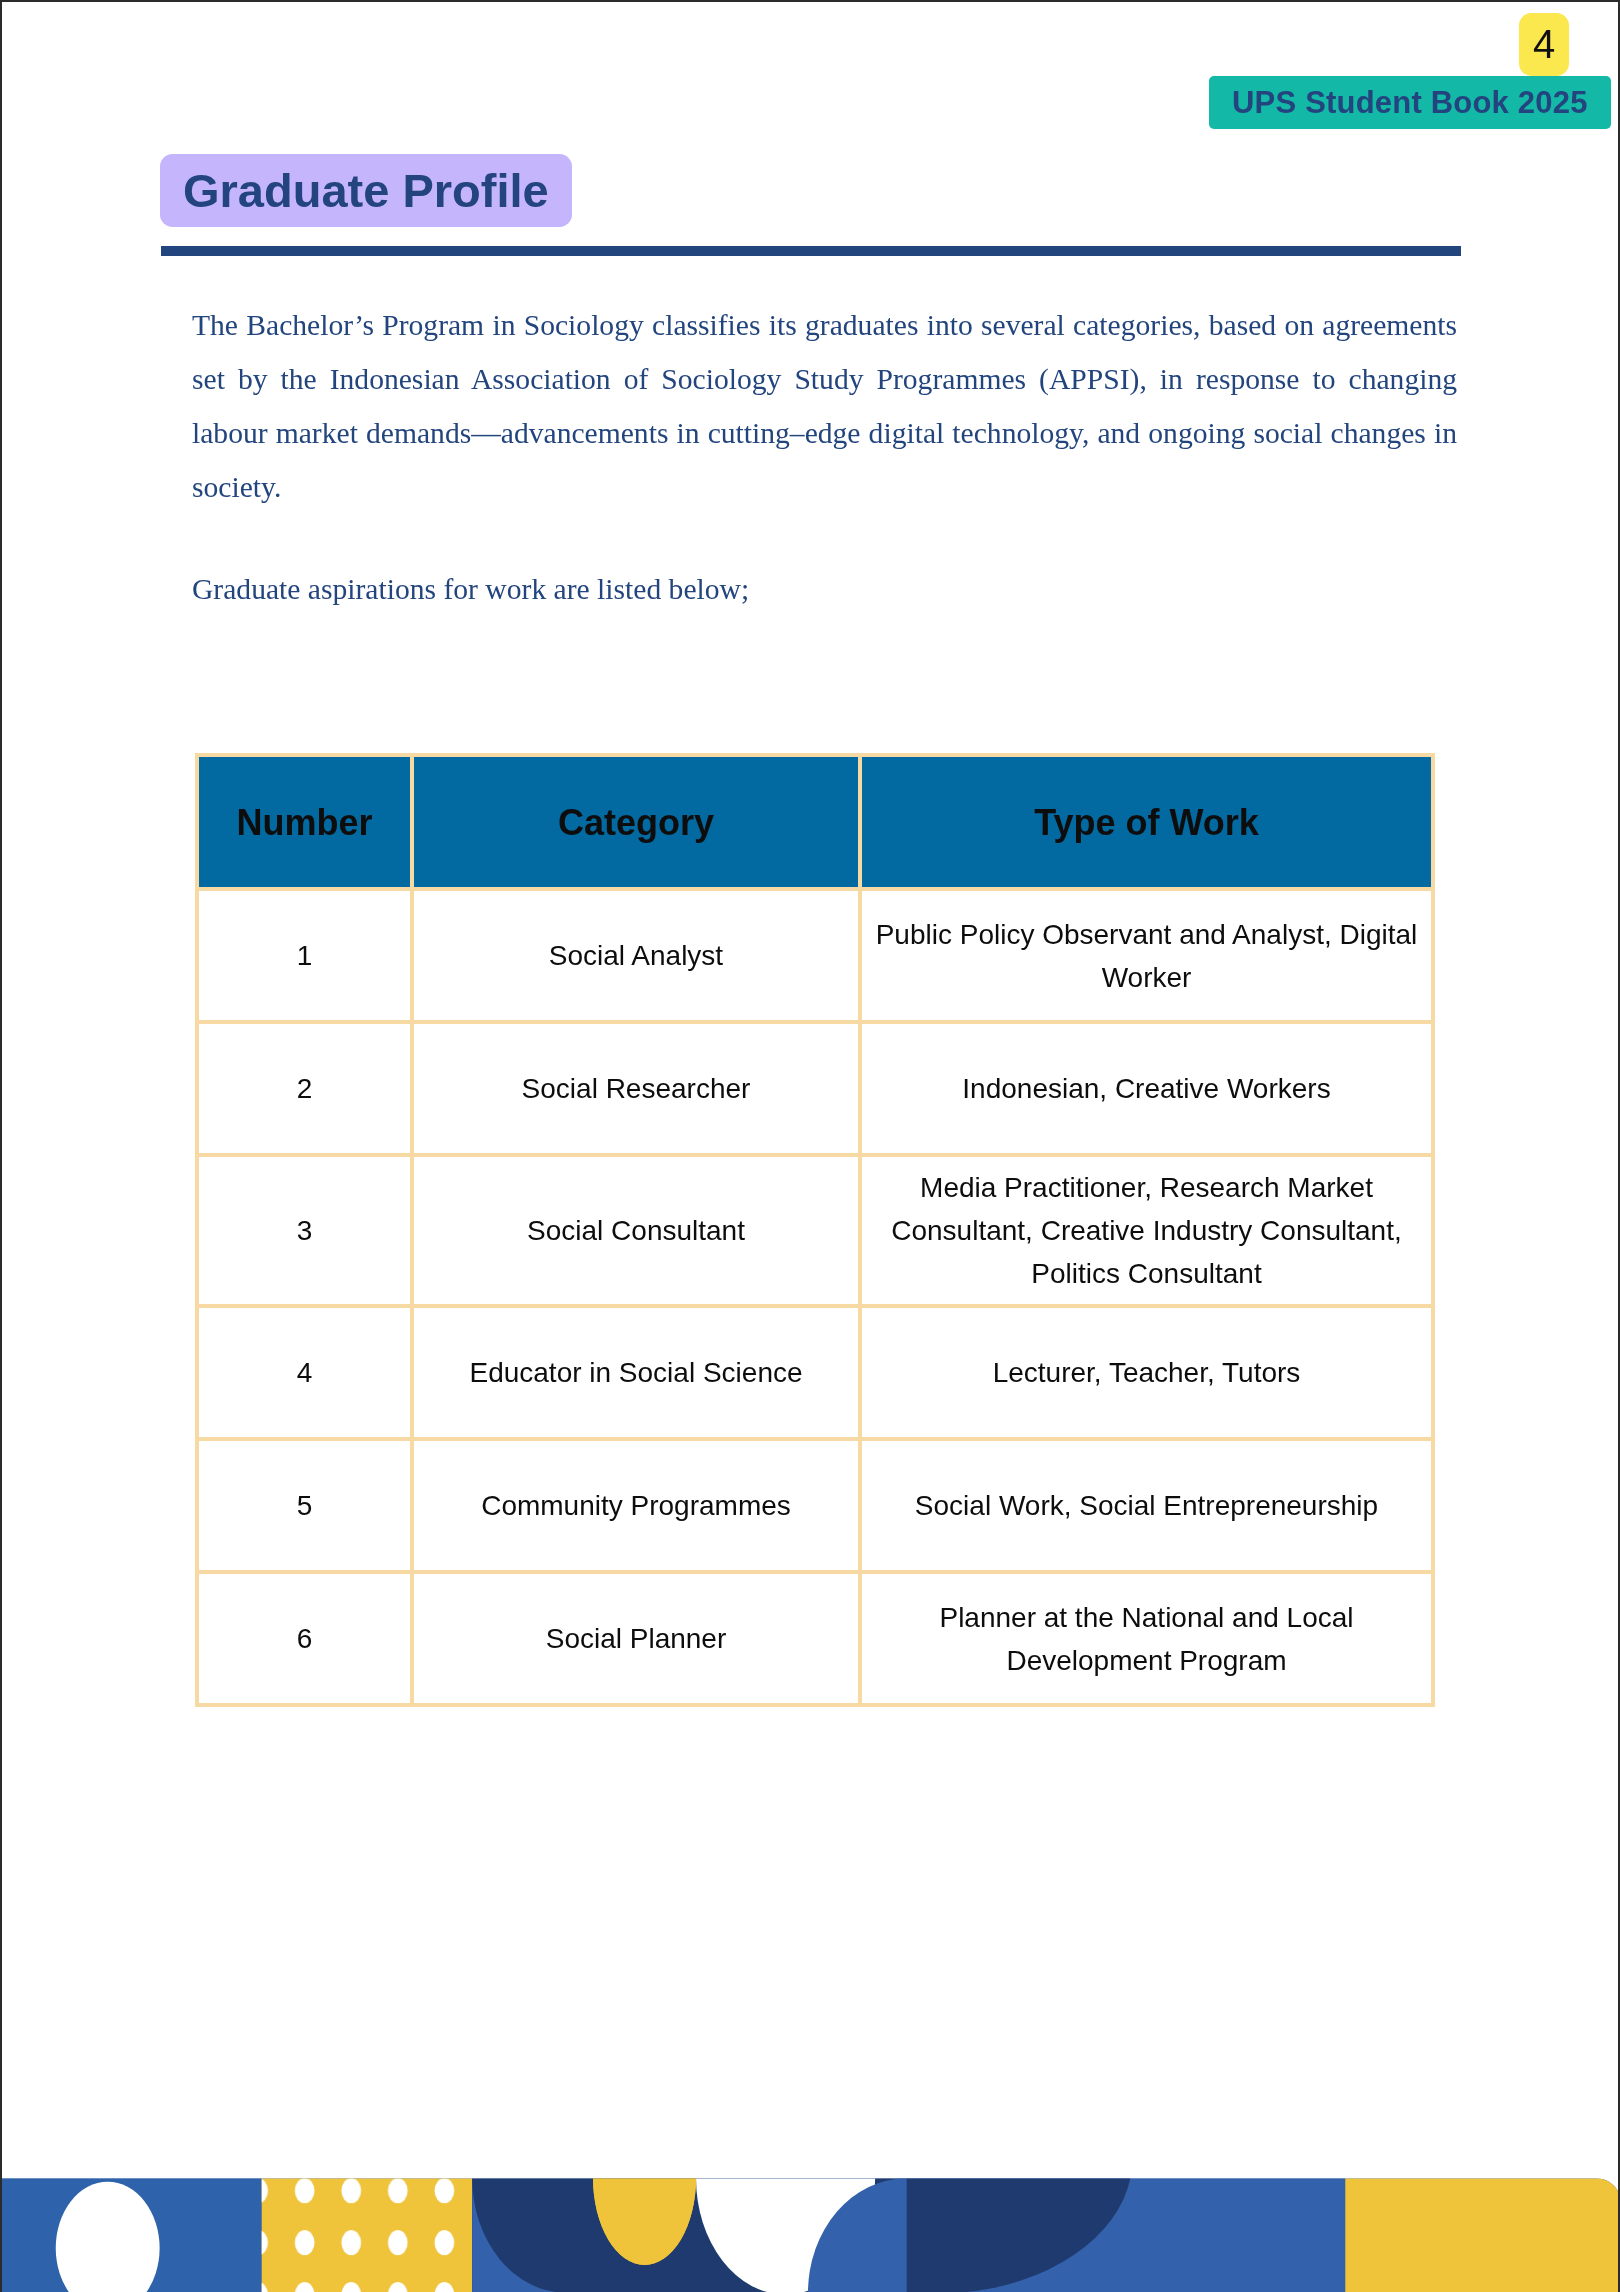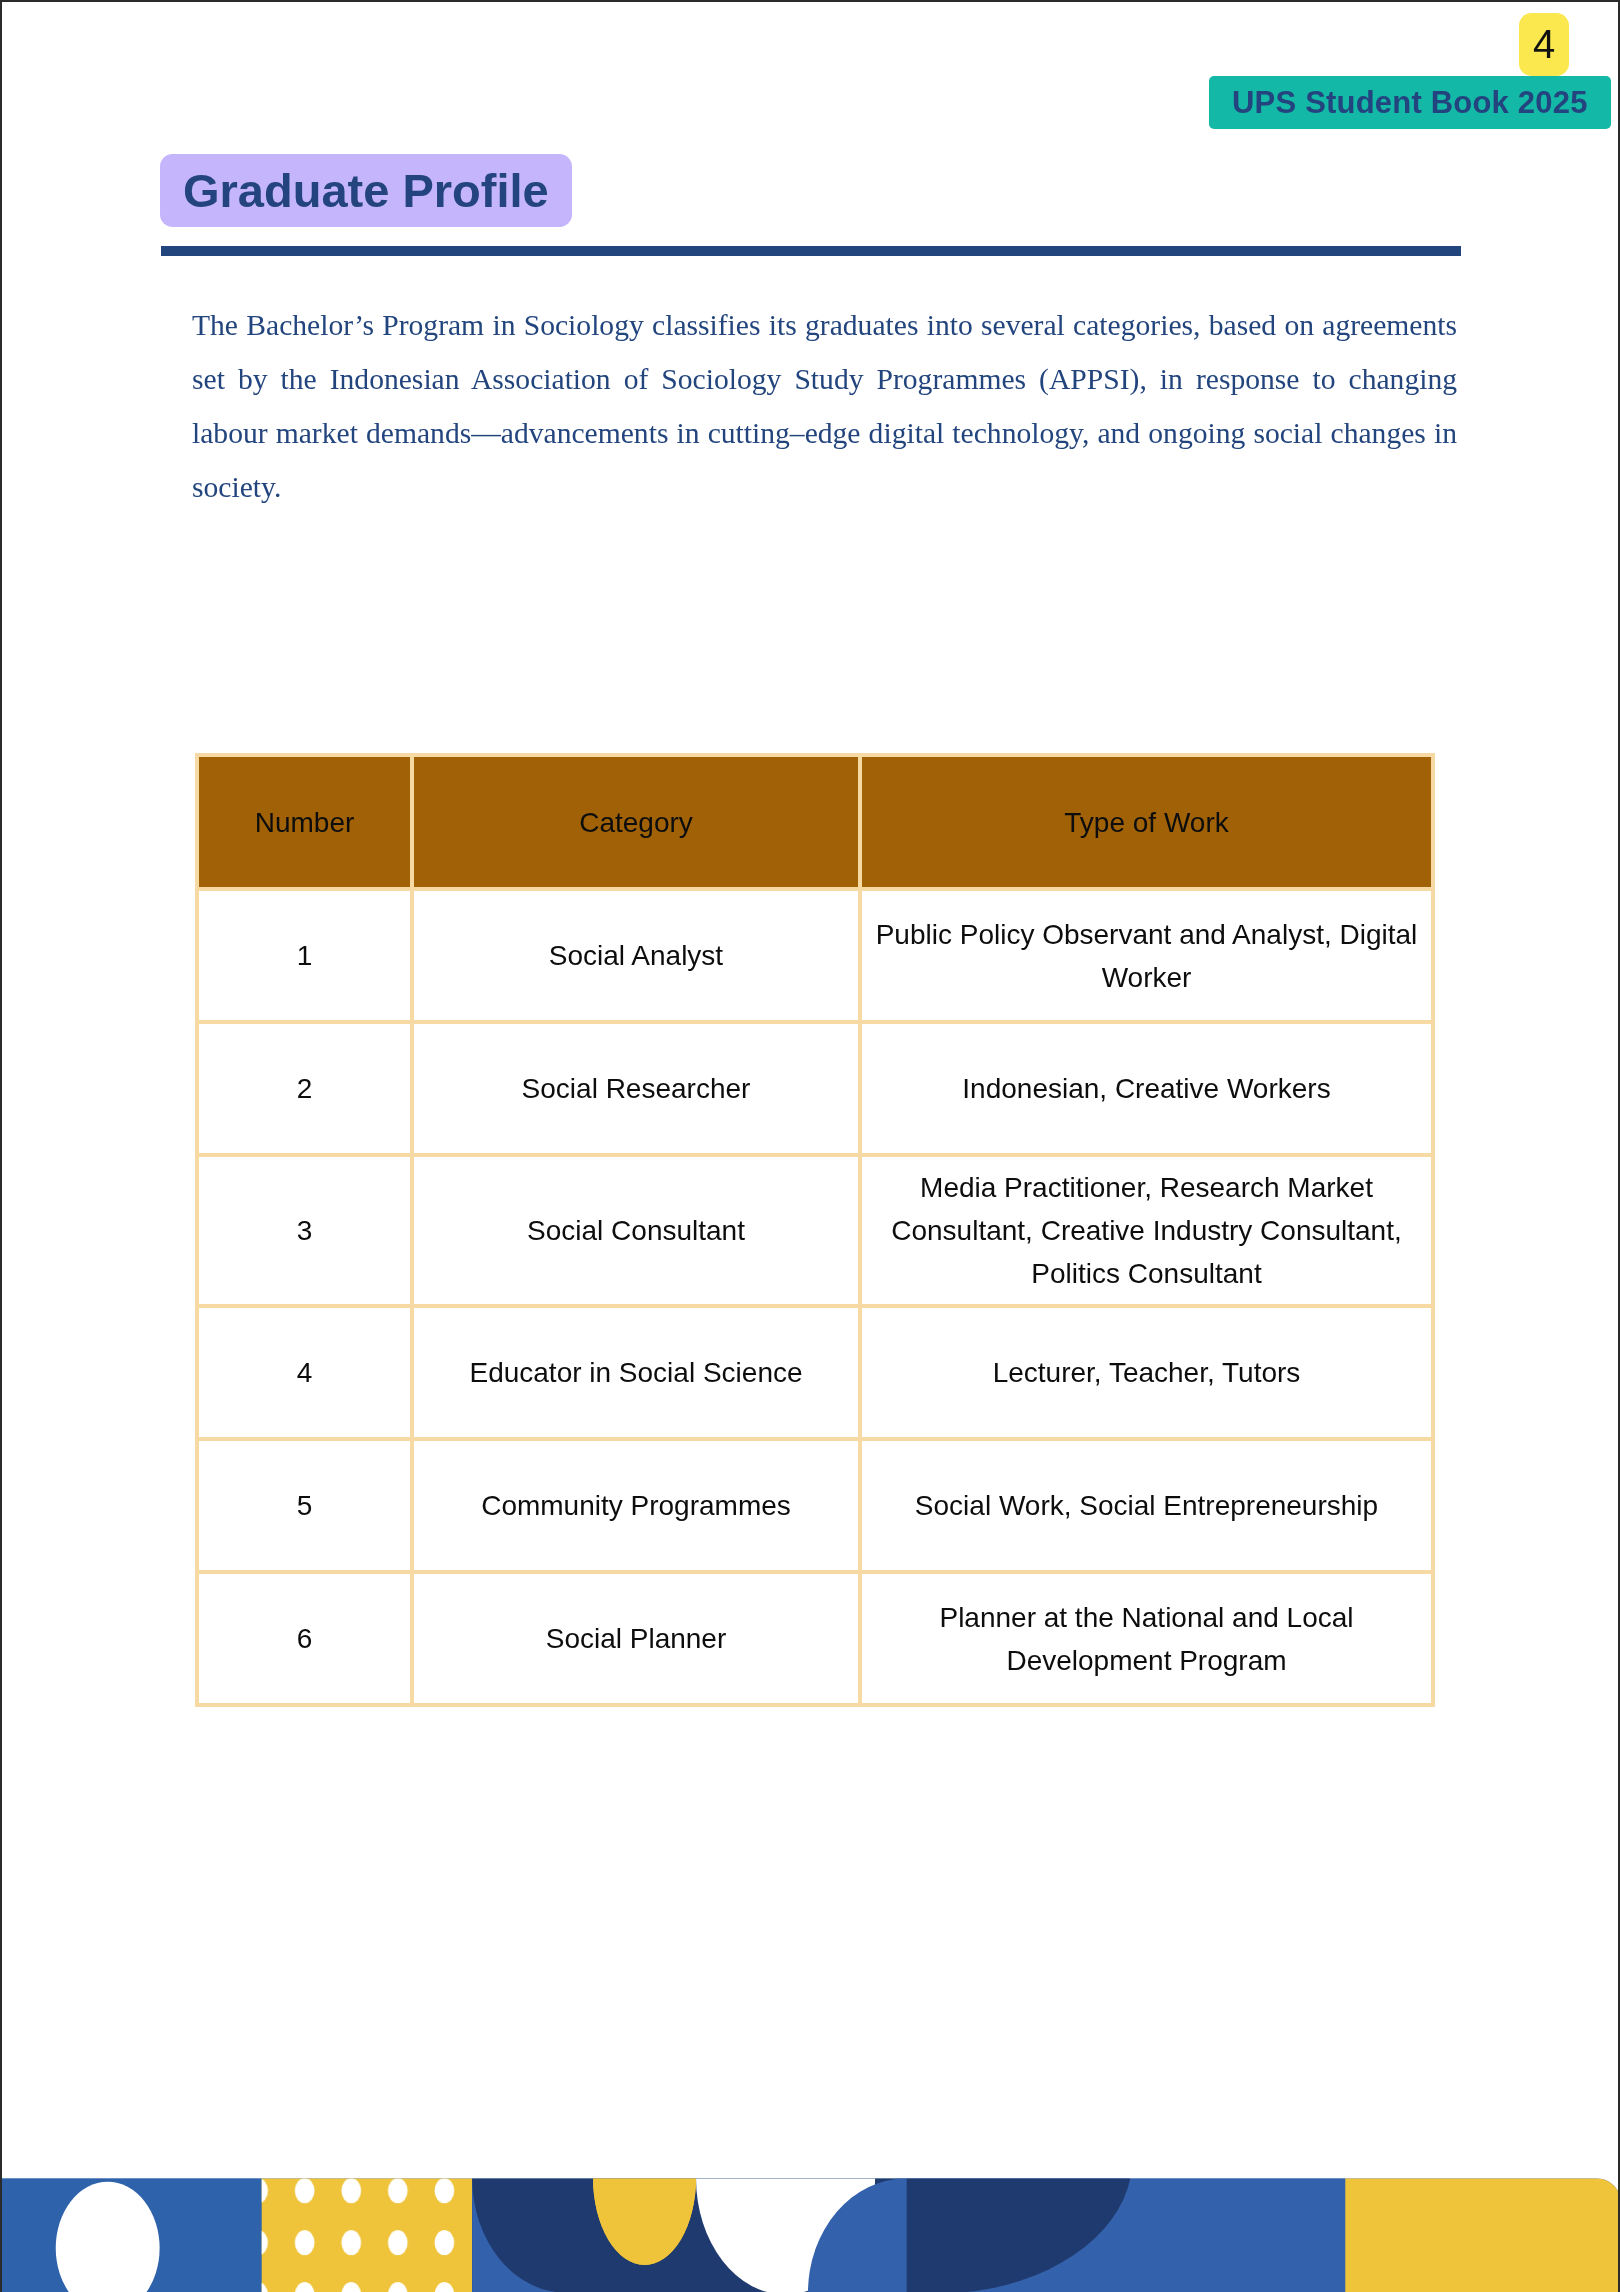--- a/index.html
+++ b/index.html
@@ -130,23 +130,23 @@
   table.grad-table th,
   table.grad-table td {
     border: 4.5px solid #f7d9a3;
     text-align: center;
     vertical-align: middle;
     color: #0d0d0d;
     padding: 9px 12.5px;
     box-sizing: border-box;
   }
   table.grad-table thead th {
-    background: #a16207;
-    font-size: 28px;
-    font-weight: normal;
+    background: #0369a1;
+    font-size: 36px;
+    font-weight: bold;
     height: 134px;
     line-height: 1.25;
   }
   table.grad-table tbody td {
     background: #ffffff;
     font-size: 28px;
     font-weight: normal;
     line-height: 43px;
   }
   table.grad-table tbody tr.h-tall td { height: 133px; }
@@ -170,20 +170,21 @@
   <div class="page-badge">4</div>
 
   <div class="header-chip">UPS Student Book 2025</div>
 
   <div class="title-chip">Graduate Profile</div>
   <div class="title-rule"></div>
 
   <div class="body-block">
     <p class="para justify-all">The Bachelor’s Program in Sociology classifies its graduates into several categories, based on agreements set by the Indonesian Association of Sociology Study Programmes (APPSI), in response to changing labour market demands—advancements in cutting–edge digital technology, and ongoing social changes in society.</p>
     <div class="para-spacer"></div>
+    <p class="para sub">Graduate aspirations for work are listed below;</p>
   </div>
 
   <div class="tbl-wrap">
     <table class="grad-table">
       <colgroup>
         <col class="c-num">
           <col class="c-cat">
           <col class="c-work">
       </colgroup>
       <thead>

